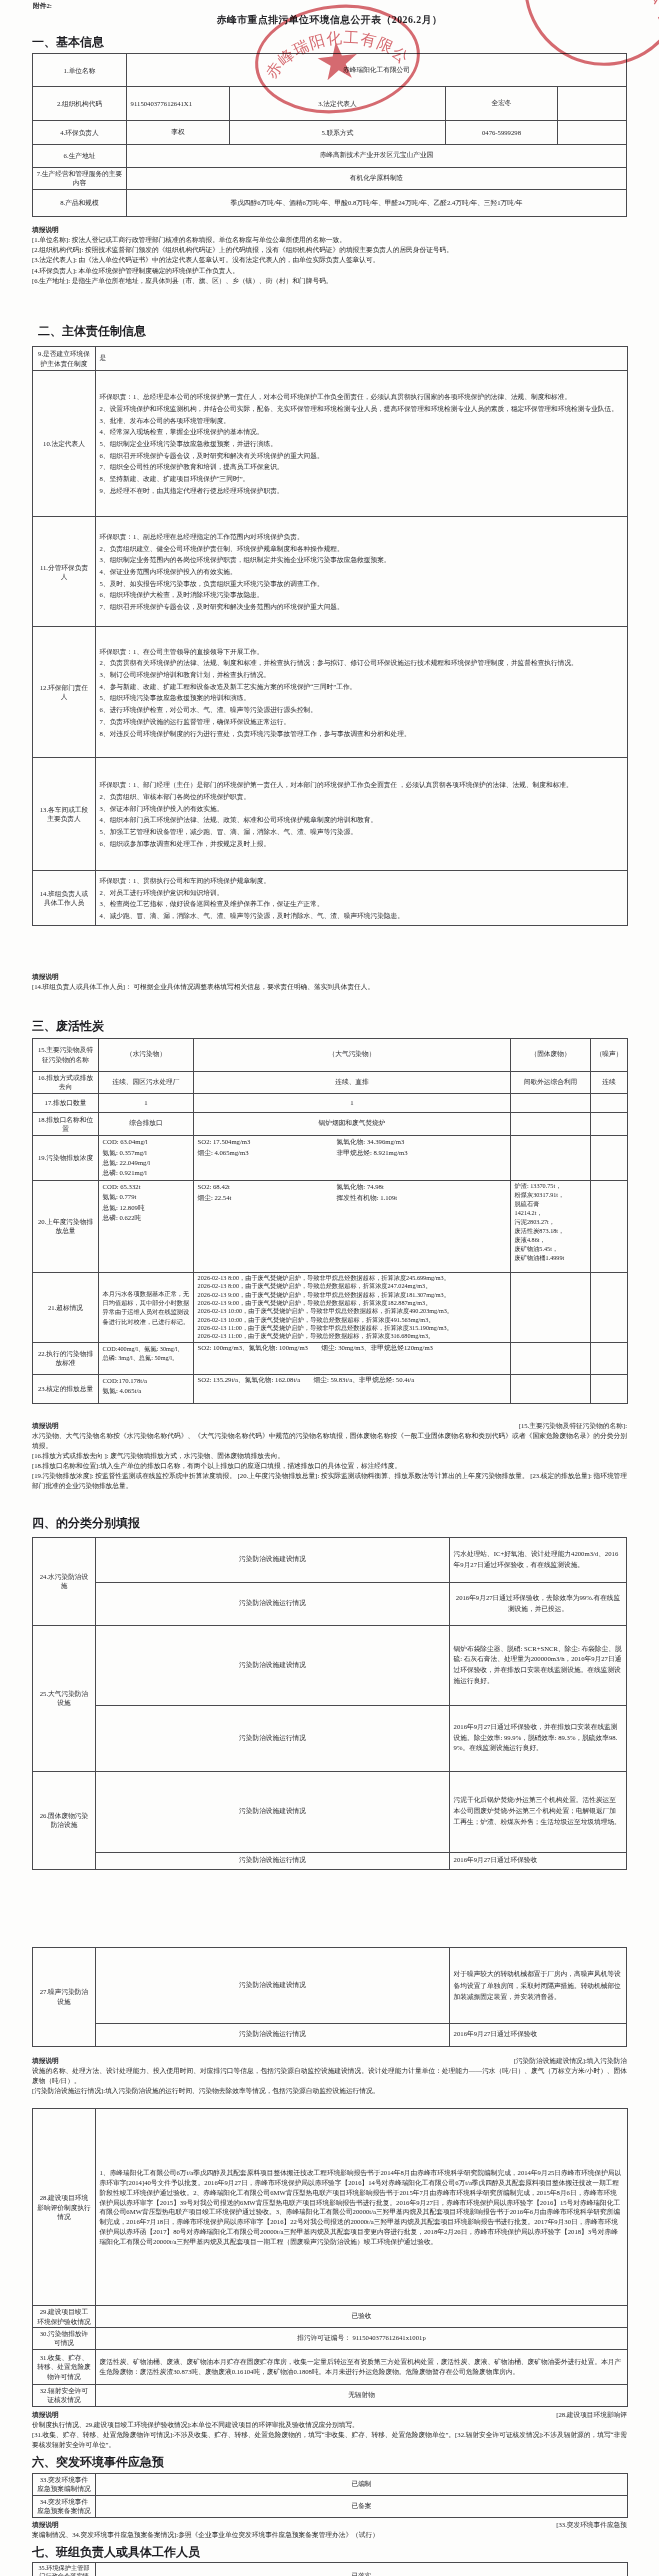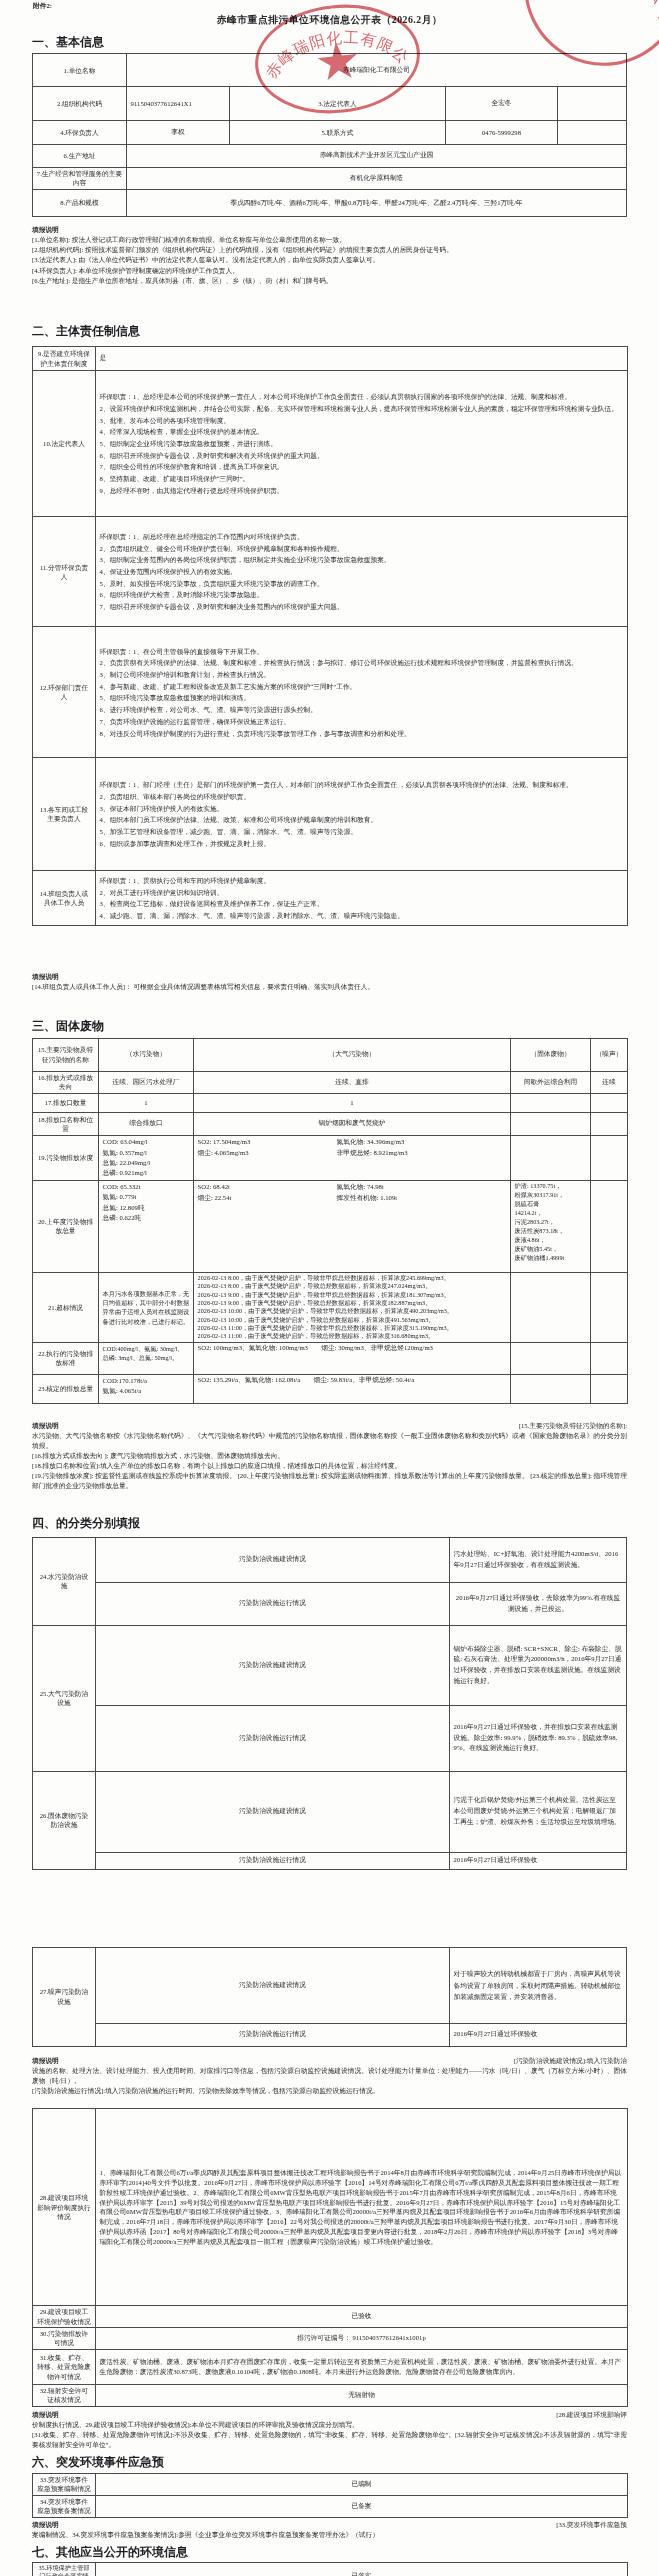--- a/index.html
+++ b/index.html
@@ -99,21 +99,21 @@
 
   <div class="notes" style="margin-top:8.2px;">
     <b>填报说明</b>
     <div class="pre" style="line-height:1.5;">[1.单位名称]: 按法人登记或工商行政管理部门核准的名称填报。单位名称应与单位公章所使用的名称一致。
 [2.组织机构代码]: 按照技术监督部门颁发的《组织机构代码证》上的代码填报，没有《组织机构代码证》的填报主要负责人的居民身份证号码。
 [3.法定代表人]: 由《法人单位代码证书》中的法定代表人签章认可。没有法定代表人的，由单位实际负责人签章认可。
 [4.环保负责人]: 本单位环境保护管理制度确定的环境保护工作负责人。
 [6.生产地址]: 是指生产单位所在地址，应具体到县（市、旗、区）、乡（镇）、街（村）和门牌号码。</div>
   </div>
 
-  <div class="sec-heading" style="margin-top:37px;">二、主体责任制信息</div>
+  <div class="sec-heading" style="margin-top:37px;margin-left:6px;">二、主体责任制信息</div>
   <table class="tbl" style="margin-top:6.2px;">
     <colgroup>
         <col style="width:63px">
         <col style="width:532px">
       </colgroup>
     <tbody>
         <tr>
       <td class="lbl" height="21.6">9.是否建立环境保护主体责任制度</td>
       <td class="lft">是</td>
     </tr>
@@ -167,21 +167,21 @@
 4、减少跑、冒、滴、漏，消除水、气、渣、噪声等污染源，及时消除水、气、渣、噪声环境污染隐患。</td>
     </tr>
   </tbody>
     </table>
 
   <div class="notes" style="margin-top:46px;">
     <b>填报说明</b>
     <div class="pre" style="line-height:1.5;">[14.班组负责人或具体工作人员]： 可根据企业具体情况调整表格填写相关信息，要求责任明确、落实到具体责任人。</div>
   </div>
 
-  <div class="sec-heading" style="margin-top:25px;">三、固体废物</div>
+  <div class="sec-heading" style="margin-top:25px;">三、废活性炭</div>
   <table class="tbl" style="margin-top:3.1px;">
     <colgroup>
         <col style="width:66px">
         <col style="width:95px">
         <col style="width:317px">
         <col style="width:80px">
         <col style="width:37px">
       </colgroup>
     <tbody>
         <tr>
@@ -420,21 +420,21 @@
     </table>
 
   <div style="margin-top:3.1px;">
     <div class="notes-head">
       <b>填报说明</b>
       <span>[33.突发环境事件应急预</span>
     </div>
     <div class="notes pre" style="line-height:1.5;">案编制情况、34.突发环境事件应急预案备案情况]:参照《企业事业单位突发环境事件应急预案备案管理办法》（试行）</div>
   </div>
 
-  <div class="sec-heading" style="margin-top:4.1px;">七、其他应当公开的环境信息</div>
+  <div class="sec-heading" style="margin-top:4.1px;">七、班组负责人或具体工作人员</div>
   <table class="tbl" style="margin-top:1px;">
     <colgroup>
         <col style="width:63px">
         <col style="width:532px">
       </colgroup>
     <tbody>
         <tr>
       <td class="lbl" height="12.4" style="font-size:6.2px;">35.环境保护主管部门行政命令落实情况</td>
       <td class="ctr">已落实</td>
     </tr>

